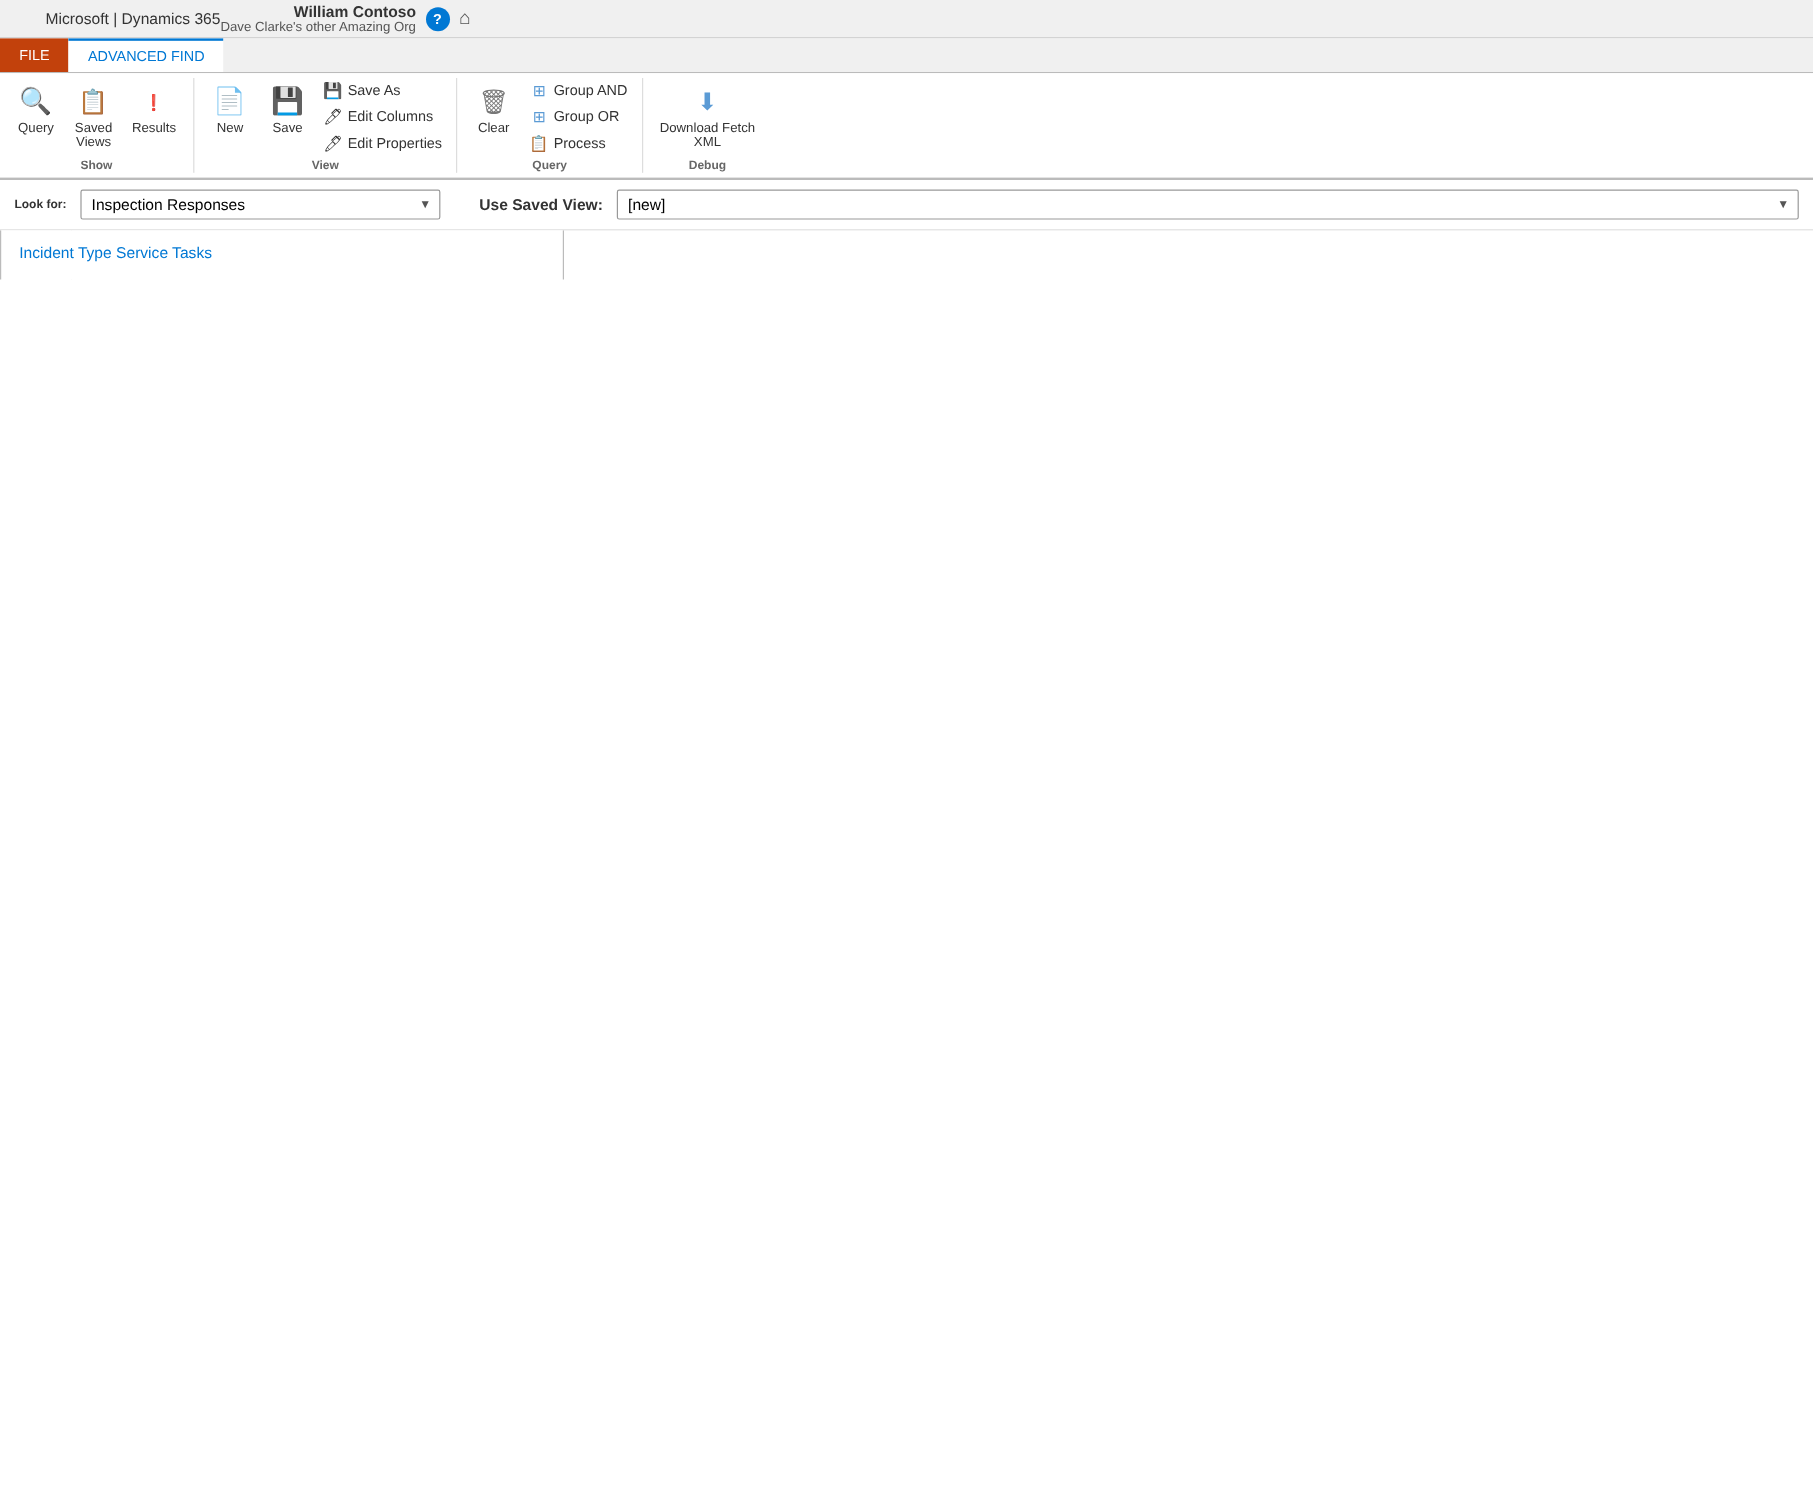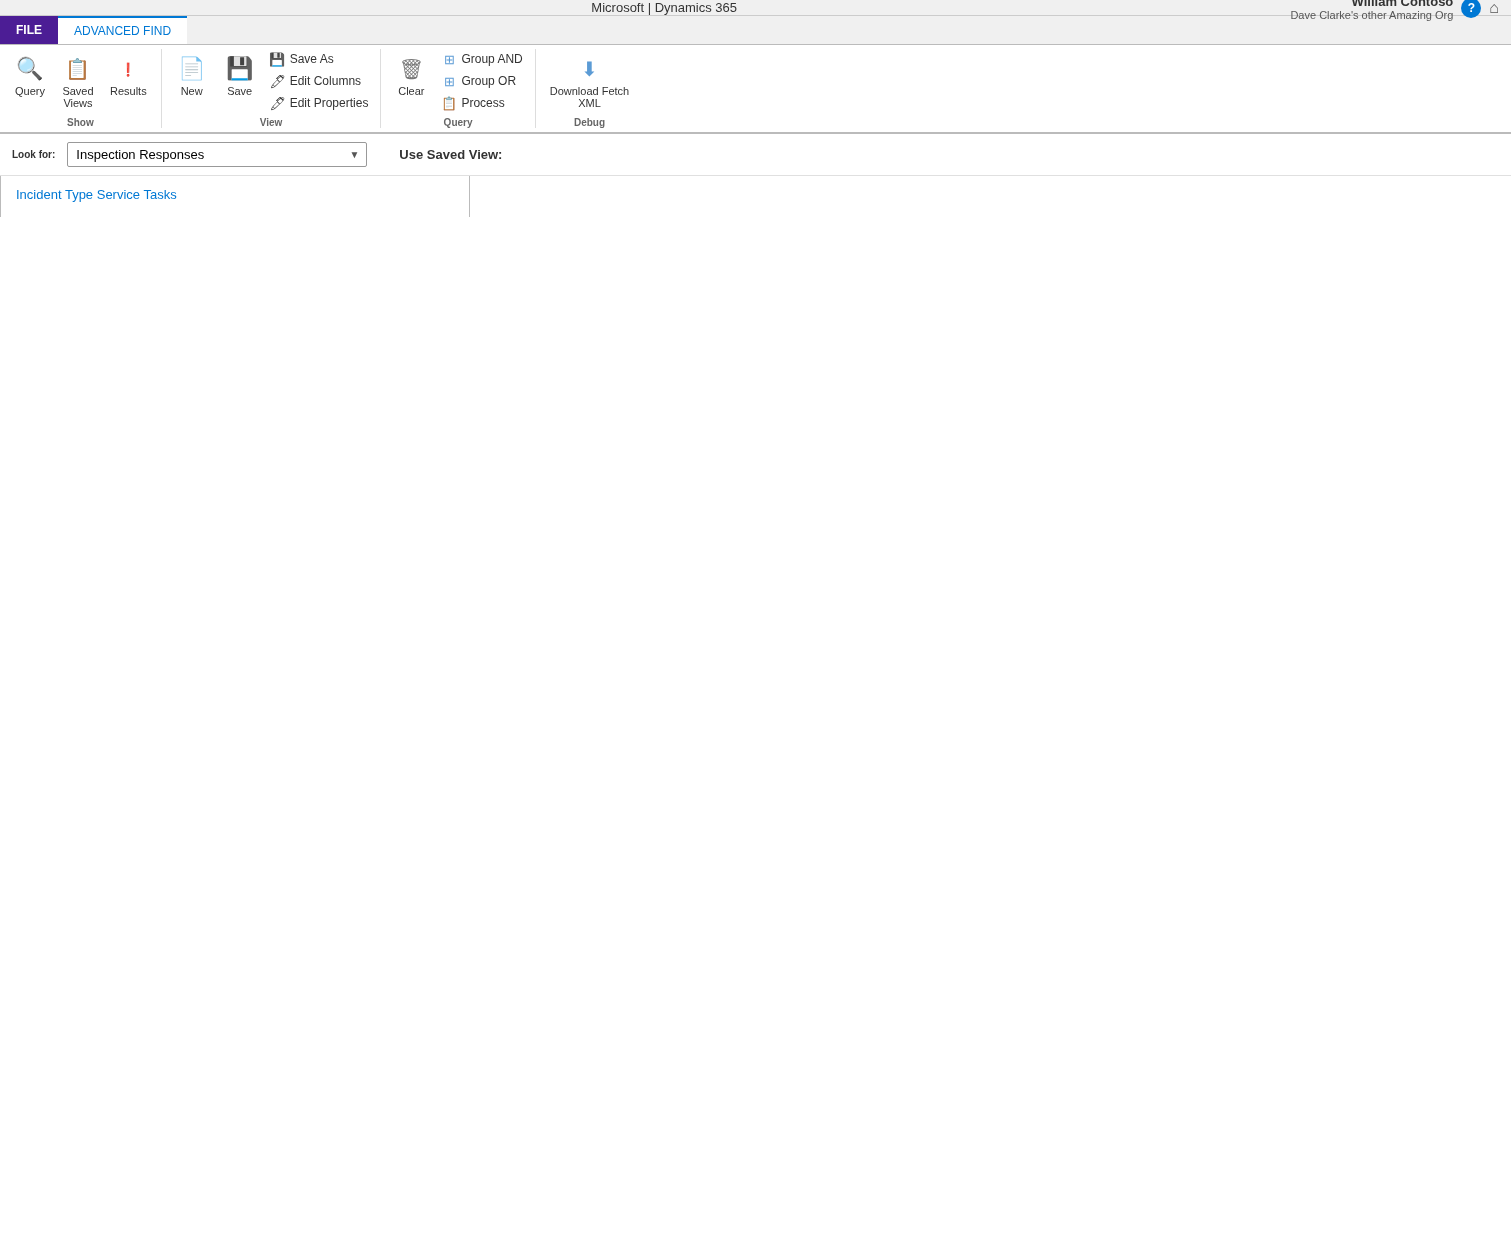--- a/index.html
+++ b/index.html
@@ -2,25 +2,24 @@
 <html><head>
   <meta charset="utf-8">
   <style>
     * { box-sizing: border-box; margin: 0; padding: 0; }
     body { font-family: 'Segoe UI', Tahoma, Geneva, Verdana, sans-serif; font-size: 13px; background: #fff; color: #333; }
 
     
     .top-bar {
       display: flex;
       align-items: center;
-      justify-content: space-between;
       background: #f0f0f0;
       border-bottom: 1px solid #ccc;
       padding: 4px 12px;
-      height: 16px;
+      height: 32px;
     }
     .top-bar-center {
       display: flex;
       align-items: center;
       gap: 8px;
       font-size: 13px;
       color: #333;
     }
     .ms-grid { display: grid; grid-template-columns: 1fr 1fr; grid-template-rows: 1fr 1fr; gap: 1px; width: 18px; height: 18px; }
 
@@ -63,23 +62,23 @@
       border: none;
       background: transparent;
       color: #333;
     }
     .ribbon-tab.active {
       background: #fff;
       border-top: 2px solid #0078d4;
       color: #0078d4;
     }
     .ribbon-tab.file-tab {
-      background: #4c1d95;
+      background: #c2410c;
       color: white;
-      font-weight: 700;
+      font-weight: 400;
     }
 
     
     .ribbon-body {
       background: #fff;
       border-bottom: 2px solid #bbb;
       display: flex;
       padding: 4px 0;
     }
     .ribbon-group {
@@ -376,20 +375,25 @@
 </div>
 
 <div class="lookup-bar">
   <span class="lookup-label">Look for:</span>
   <div class="select-wrapper">
     <select class="lookup-select">
       <option>Inspection Responses</option>
     </select>
   </div>
   <span class="saved-view-label">Use Saved View:</span>
+  <div class="select-wrapper" style="flex:1;">
+    <select class="saved-view-select">
+      <option>[new]</option>
+    </select>
+  </div>
 </div>
 
 <div class="main-content">
 
   <div class="left-panel">
     <button class="select-btn">Sele...</button>
   </div>
 
   <div class="dropdown-open">
     <div class="dropdown-list" id="dropdown-list">

